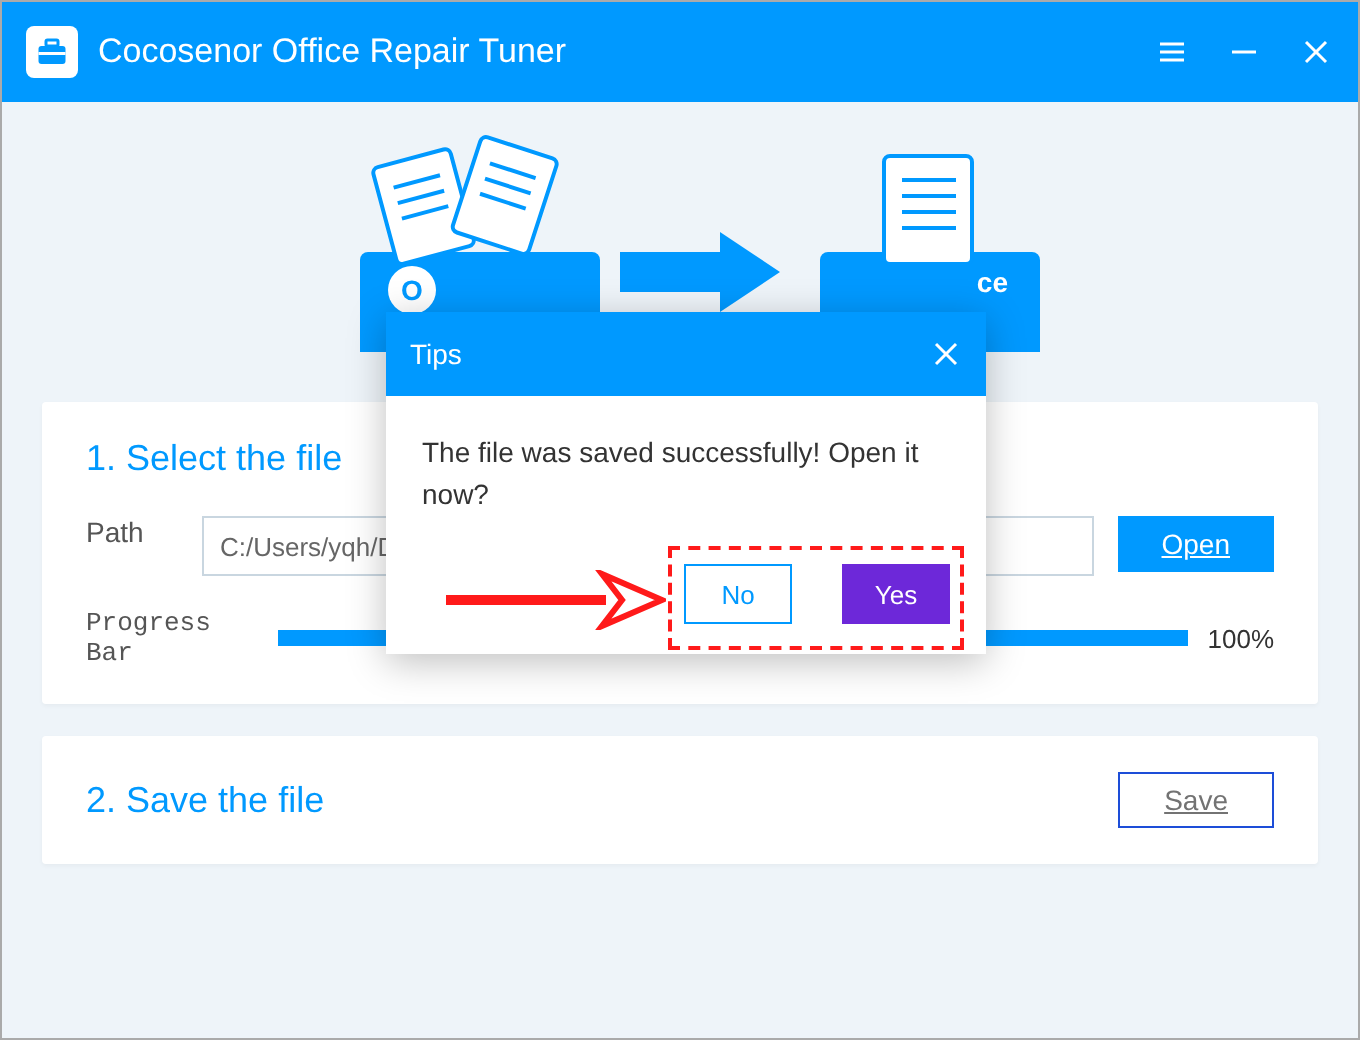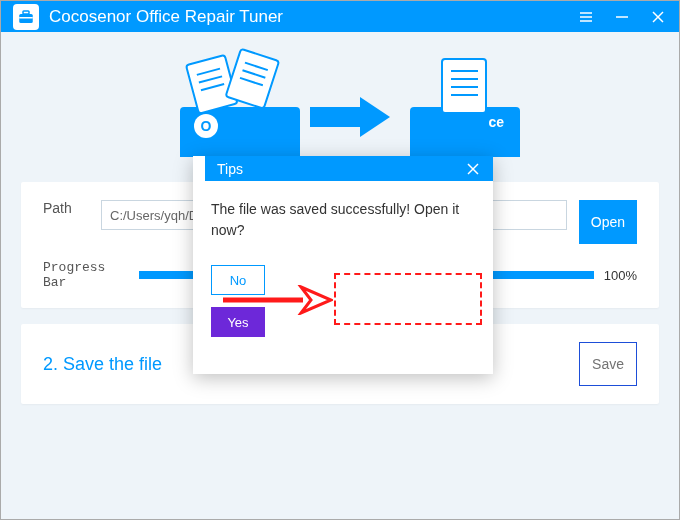--- a/index.html
+++ b/index.html
@@ -1,17 +1,17 @@
 <!DOCTYPE html>
 <html><head>
 <meta charset="utf-8">
 <style>
   * { box-sizing: border-box; margin: 0; padding: 0; font-family: "Segoe UI", Arial, sans-serif; }
   body { width: 680px; height: 520px; background: #eef4f9; border: 1px solid #aaa; position: relative; overflow: hidden; }
-  .titlebar { height: 31px; background: #0099ff; display: flex; align-items: center; padding: 0 12px; color: #fff; }
+  .titlebar { height: 50px; background: #0099ff; display: flex; align-items: center; padding: 0 12px; color: #fff; }
   .app-icon { width: 26px; height: 26px; background: #fff; border-radius: 4px; display: flex; align-items: center; justify-content: center; margin-right: 10px; }
   .app-icon svg { width: 18px; height: 18px; }
   .app-title { font-size: 17px; font-weight: 400; flex: 1; }
   .win-controls { display: flex; gap: 18px; align-items: center; }
   .win-btn { width: 18px; height: 18px; display: flex; align-items: center; justify-content: center; cursor: pointer; }
   .win-btn svg { width: 16px; height: 16px; stroke: #fff; }
 
   .content { padding: 20px 20px 20px; }
 
   .banner { height: 130px; position: relative; display: flex; align-items: center; justify-content: center; }
@@ -23,37 +23,37 @@
   .arrow-big { position: absolute; left: 150px; top: 45px; }
   .folder-r { position: absolute; right: 0; top: 55px; width: 110px; height: 50px; background: #0099ff; border-radius: 4px 4px 0 0; }
   .folder-r-badge { position: absolute; right: 16px; top: 62px; color: #fff; font-weight: bold; font-size: 14px; }
   .doc-fixed { position: absolute; right: 30px; top: 5px; }
 
   .panel { background: #fff; border-radius: 2px; padding: 18px 22px; margin-bottom: 16px; box-shadow: 0 1px 2px rgba(0,0,0,0.04); }
   .panel-title { color: #0099ff; font-size: 18px; margin-bottom: 18px; }
   .row { display: flex; align-items: flex-start; gap: 12px; margin-bottom: 16px; }
   .lbl { font-size: 14px; color: #555; width: 46px; }
   .path-input { flex: 1; height: 30px; border: 1px solid #c9d6e0; padding: 0 8px; font-size: 13px; color: #666; background: #fff; }
-  .btn { height: 44px; padding: 0 12px; border: none; cursor: pointer; font-size: 14px; }
+  .btn { height: 28px; padding: 0 22px; border: none; cursor: pointer; font-size: 14px; text-decoration: underline; }
   .btn-primary { background: #0099ff; color: #fff; }
   .btn-outline { background: #fff; color: #737373; border: 1px solid #1d4ed8; }
   .prog-row { display: flex; align-items: center; gap: 10px; }
   .prog-lbl { font-size: 13px; color: #555; width: 86px; font-family: Liberation Mono, monospace; }
   .prog-bar { flex: 1; height: 8px; background: #e0e8ef; }
   .prog-fill { height: 100%; background: #0099ff; width: 100%; }
   .prog-val { font-size: 13px; color: #333; }
 
   .panel2 { display: flex; align-items: center; justify-content: space-between; }
 
   
   .dialog { position: absolute; left: 192px; top: 155px; width: 300px; background: #fff; box-shadow: 0 4px 18px rgba(0,0,0,0.25); z-index: 50; }
-  .dialog-header { height: 25px; background: #0099ff; color: #fff; display: flex; align-items: center; padding: 0 12px; justify-content: space-between; font-size: 14px; margin-left: 12px; }
+  .dialog-header { height: 42px; background: #0099ff; color: #fff; display: flex; align-items: center; padding: 0 12px; justify-content: space-between; font-size: 14px; }
   .dialog-close { cursor: pointer; width: 16px; height: 16px; display: flex; align-items: center; justify-content: center;}
   .dialog-body { padding: 18px 18px 10px; font-size: 14px; color: #333; line-height: 1.5; }
-  .dialog-footer { padding: 14px 18px 37px; display: flex; justify-content: flex-end; gap: 12px; flex-direction: column; }
+  .dialog-footer { padding: 14px 18px 15px; display: flex; justify-content: flex-end; gap: 25px; }
   .dlg-btn { width: 54px; height: 30px; font-size: 13px; cursor: pointer; }
   .dlg-no { background: #fff; color: #0099ff; border: 1px solid #0099ff; }
   .dlg-yes { background: #6d28d9; color: #fff; border: none; }
 
   
   .annot-box { position: absolute; border: 2px dashed #ff1a1a; z-index: 60; pointer-events: none; }
   .annot-arrow { position: absolute; z-index: 60; pointer-events: none; }
 </style>
 </head>
 <body>
@@ -116,20 +116,21 @@
           <rect x="2" y="2" width="44" height="54" rx="3" fill="#fff" stroke="#0099ff" stroke-width="2"></rect>
           <line x1="11" y1="14" x2="38" y2="14" stroke="#0099ff" stroke-width="2"></line>
           <line x1="11" y1="22" x2="38" y2="22" stroke="#0099ff" stroke-width="2"></line>
           <line x1="11" y1="30" x2="38" y2="30" stroke="#0099ff" stroke-width="2"></line>
           <line x1="11" y1="38" x2="38" y2="38" stroke="#0099ff" stroke-width="2"></line>
         </svg>
     </div>
   </div>
 
   <div class="panel">
+    <div class="panel-title">1. Select the file</div>
     <div class="row">
       <div class="lbl">Path</div>
       <input class="path-input" type="text" value="C:/Users/yqh/Deskt" style="">
       <button class="btn btn-primary">Open</button>
     </div>
     <div class="prog-row">
       <div class="prog-lbl">Progress Bar</div>
       <div class="prog-bar">
           <div class="prog-fill"></div>
         </div>

